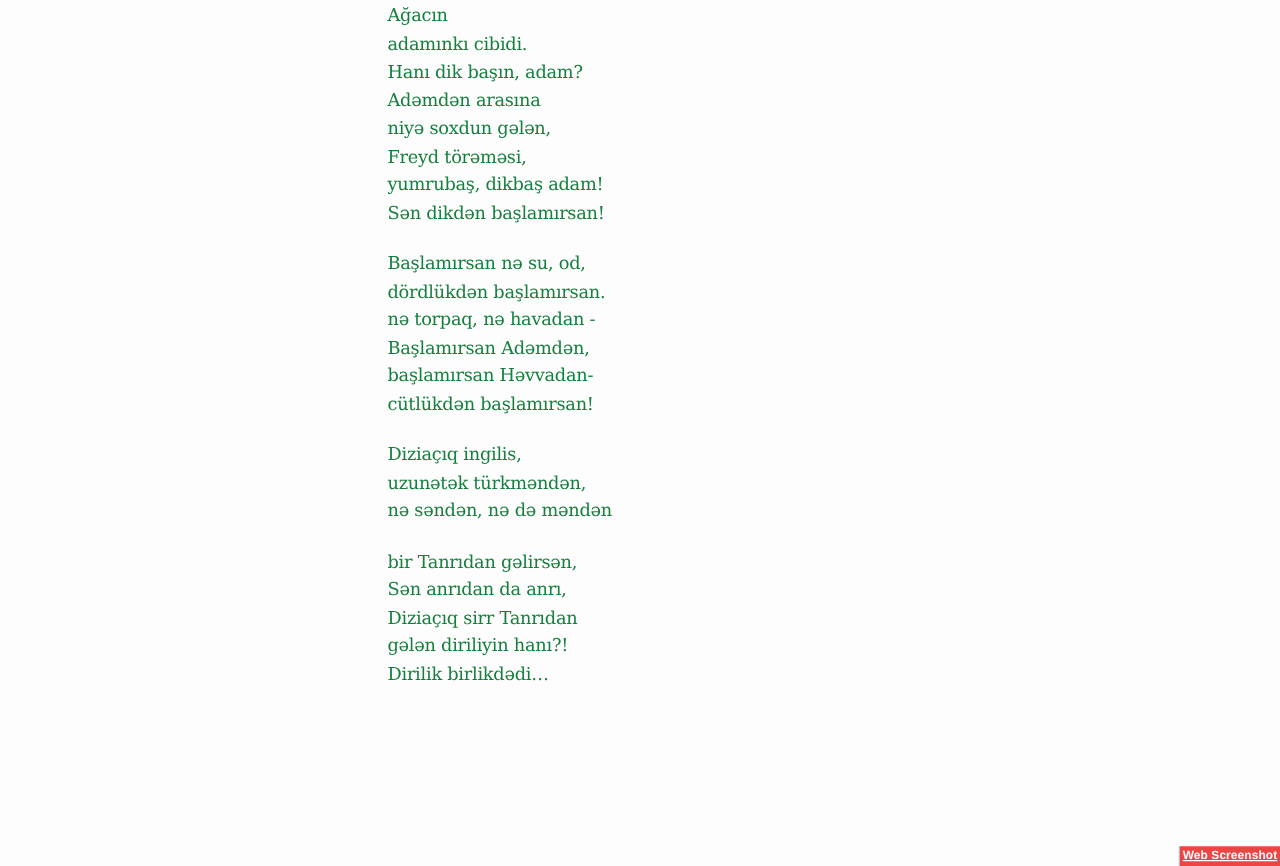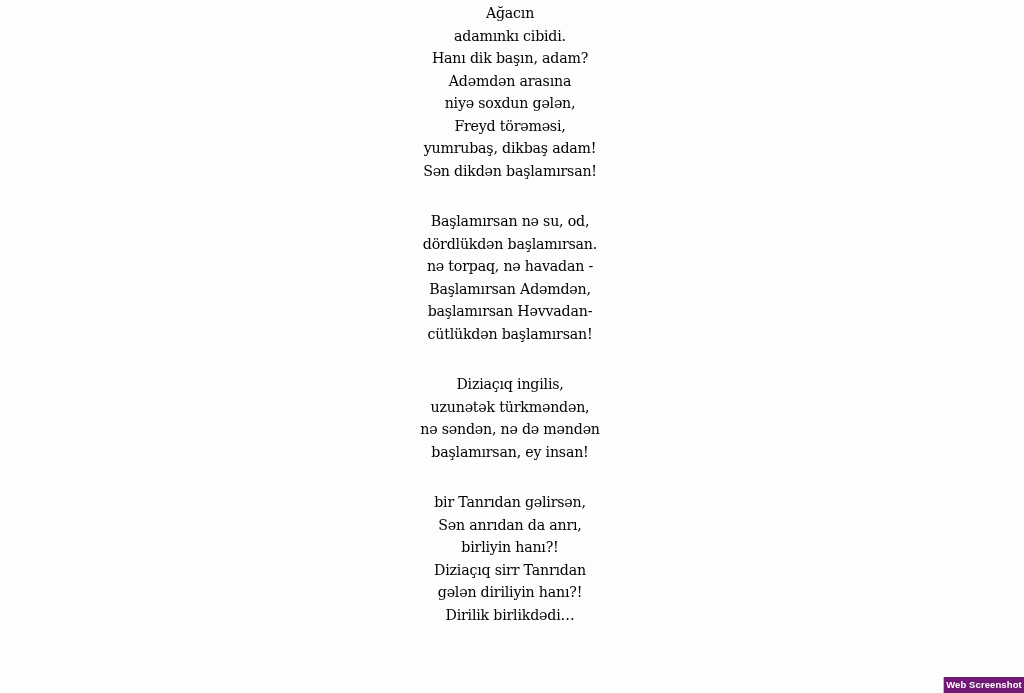--- a/index.html
+++ b/index.html
@@ -16,44 +16,44 @@
       left: 0; top: 0;
       width: 1024px;
       height: 693px;
       background: #fdfdfd;
     }
     .poem {
       position: absolute;
       left: 310px;
       width: 400px;
       top: 2px;
-      text-align: center;
       font-family: "DejaVu Serif", "Liberation Serif", serif;
       font-size: 14.2px;
-      color: #000000;
+      color: #15803d;
       line-height: 22.5px;
       letter-spacing: -0.2px;
     }
     .stanza { margin: 0; padding: 0; }
-    .stanza + .stanza { margin-top: 28px; }
+    .stanza + .stanza { margin-top: 18px; }
     .line { display: block; white-space: nowrap; }
     .badge {
       position: absolute;
       right: 0;
       bottom: 0;
       width: 80px;
       height: 16px;
-      background: #701a75;
+      background: #ef4444;
       color: #ffffff;
       font-family: "Liberation Sans", sans-serif;
       font-weight: bold;
       font-size: 9.5px;
       line-height: 16px;
       text-align: center;
       letter-spacing: 0.1px;
+      text-decoration: underline;
     }
     .badge-edge {
       position: absolute;
       right: 80px;
       bottom: 0;
       width: 1px;
       height: 16px;
       background: #bdbdbd;
     }
   </style>
@@ -80,27 +80,25 @@
       <span class="line">nə torpaq, nə havadan -</span>
       <span class="line">Başlamırsan Adəmdən,</span>
       <span class="line">başlamırsan Həvvadan-</span>
       <span class="line">cütlükdən başlamırsan!</span>
     </div>
 
     <div class="stanza">
       <span class="line">Dizіaçıq ingilis,</span>
       <span class="line">uzunətək türkməndən,</span>
       <span class="line">nə səndən, nə də məndən</span>
-      <span class="line">başlamırsan, ey insan!</span>
     </div>
 
     <div class="stanza">
       <span class="line">bir Tanrıdan gəlirsən,</span>
       <span class="line">Sən anrıdan da anrı,</span>
-      <span class="line">birliyin hanı?!</span>
       <span class="line">Dizіaçıq sirr Tanrıdan</span>
       <span class="line">gələn diriliyin hanı?!</span>
       <span class="line">Dirilik birlikdədi…</span>
     </div>
 
   </div>
 
   <div class="badge-edge"></div>
   <div class="badge">Web Screenshot</div>
 </div>

